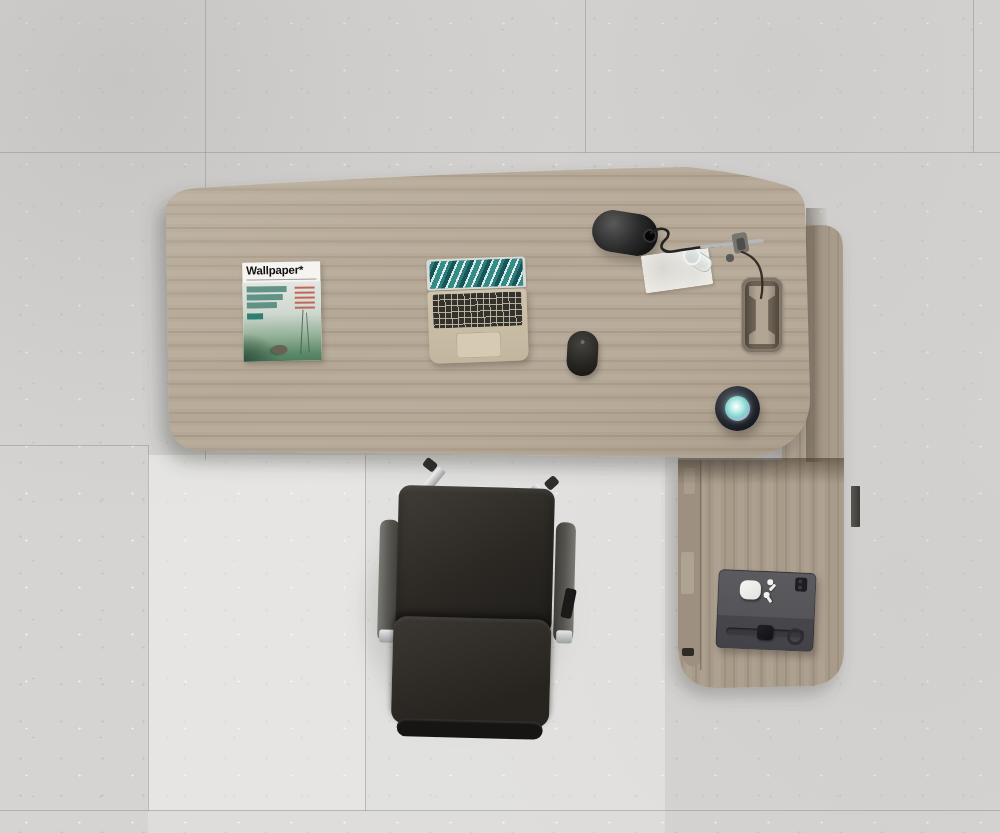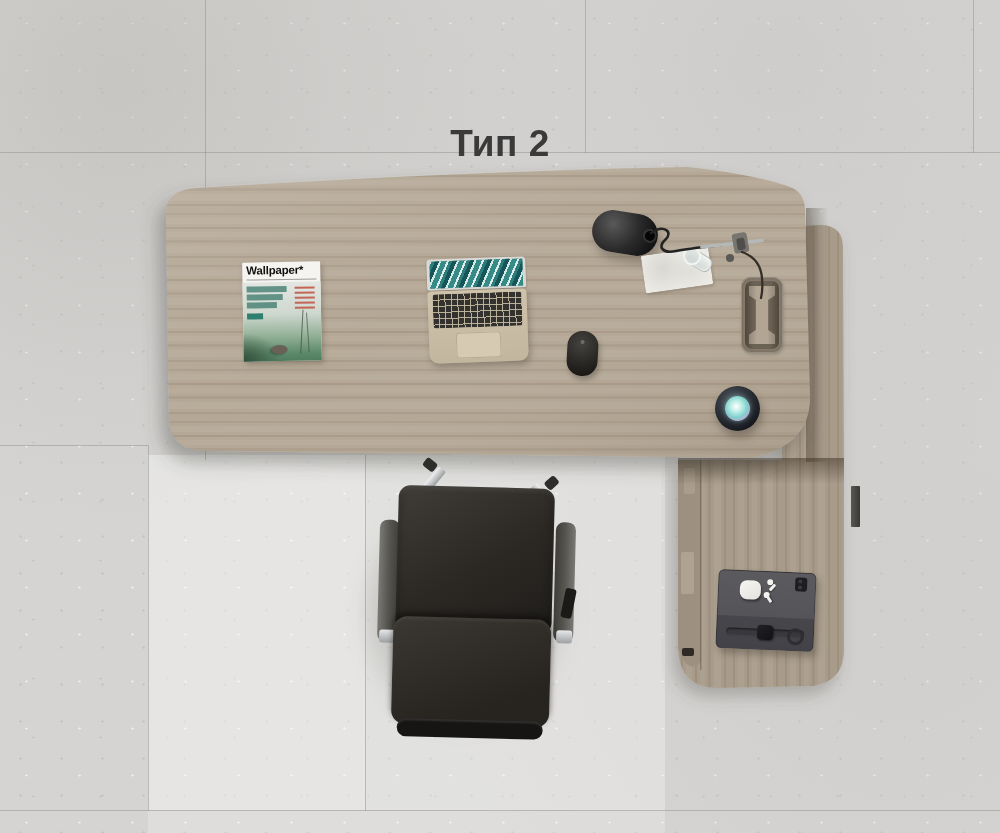--- a/index.html
+++ b/index.html
@@ -180,21 +180,20 @@
   <div class="abs ni" id="floor-light-c"></div>
   <div class="abs seam" id="seam-h1"></div>
   <div class="abs seam" id="seam-h2"></div>
   <div class="abs seam" id="seam-h3"></div>
   <div class="abs seam" id="seam-v1"></div>
   <div class="abs seam" id="seam-v2"></div>
   <div class="abs seam" id="seam-v3"></div>
   <div class="abs seam" id="seam-v4"></div>
   <div class="abs seam" id="seam-v5"></div>
 
-  <div class="abs" id="caption">Тип 2</div>
 
   <svg class="abs" id="furniture" viewBox="0 0 1000 833">
     <defs>
       <pattern id="grainH" x="0" y="0" width="1000" height="52" patternUnits="userSpaceOnUse">
         <rect width="1000" height="52" fill="#b4a795"></rect>
         <rect y="5" width="1000" height="2" fill="rgba(98,78,58,0.10)"></rect>
         <rect y="10" width="1000" height="6" fill="rgba(255,255,255,0.06)"></rect>
         <rect y="19" width="1000" height="2" fill="rgba(98,78,58,0.14)"></rect>
         <rect y="24" width="1000" height="5" fill="rgba(255,255,255,0.05)"></rect>
         <rect y="32" width="1000" height="3" fill="rgba(98,78,58,0.10)"></rect>

